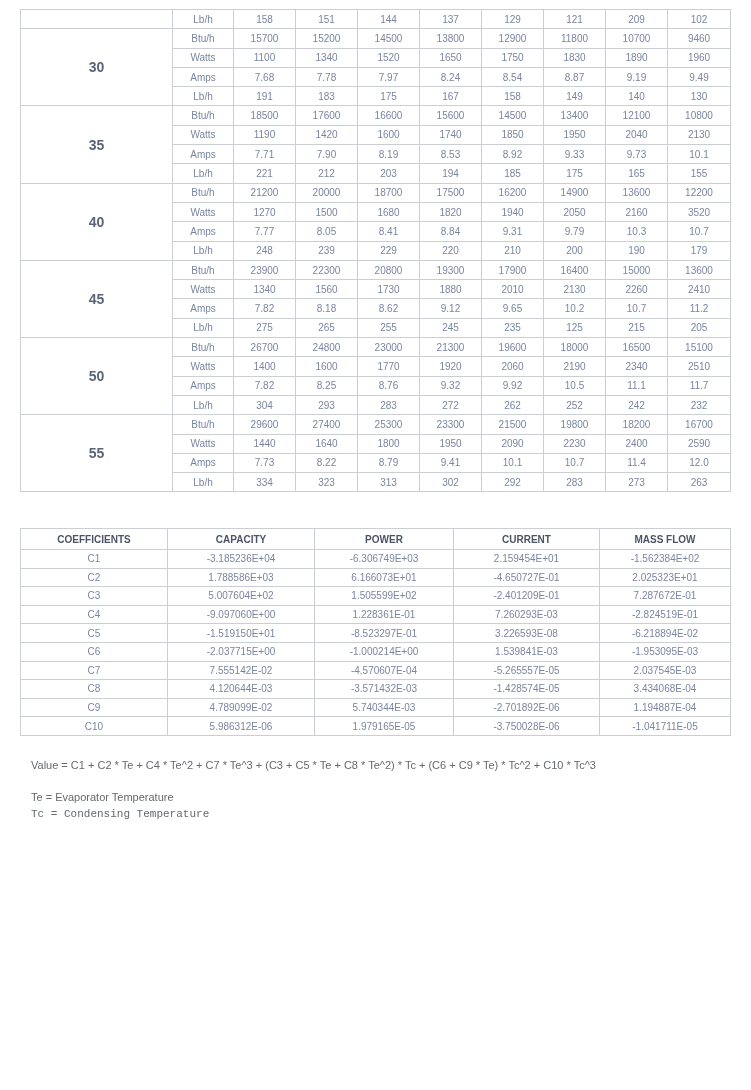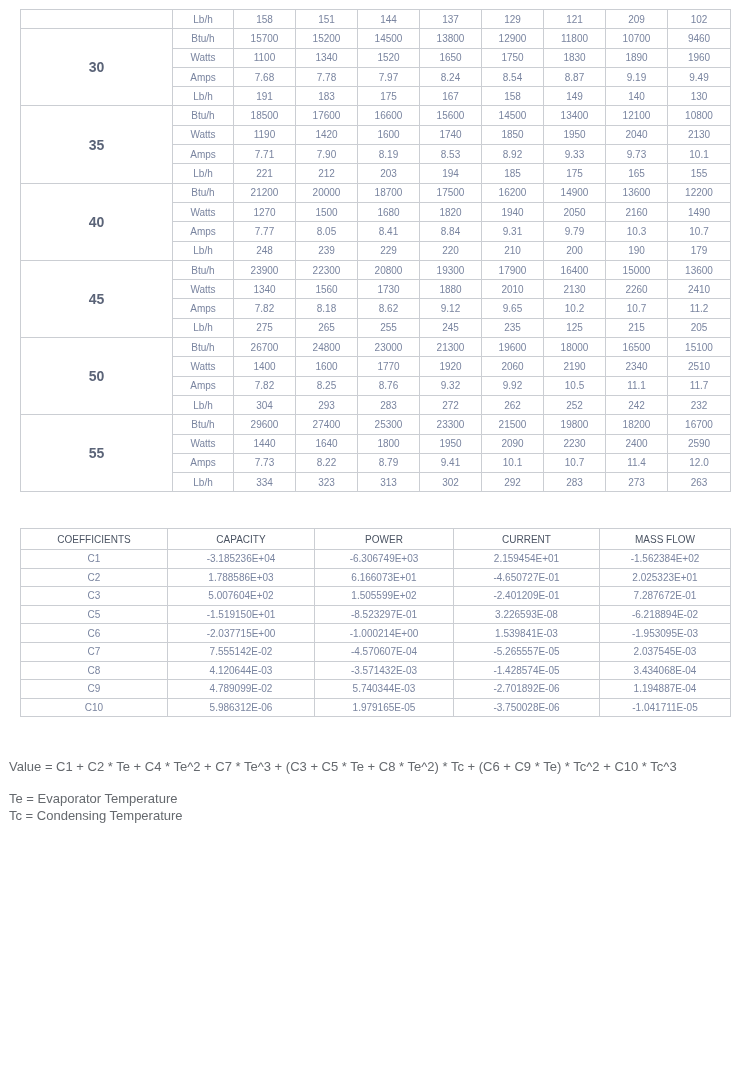--- a/index.html
+++ b/index.html
@@ -17,26 +17,26 @@
     text-align: center;
     vertical-align: middle;
     padding: 0 2px;
     overflow: hidden;
     white-space: nowrap;
   }
   #perf-table-wrap { position: absolute; left: 20px; top: 9px; border-radius: 21px; }
   #perf-table td { height: 19.3px; color: #7a85a0; }
   #perf-table td.temp { font-weight: bold; color: #5b6478; font-size: 14px; }
   #coef-table-wrap { position: absolute; left: 20px; top: 528px; }
-  #coef-table th { height: 21px; color: #4b5463; font-weight: normal; font-size: 10px; }
+  #coef-table th { height: 21px; color: #4b5463; font-weight: bold; font-size: 10px; }
   #coef-table td { height: 18.6px; color: #7a85a0; margin-left: 10px; }
-  .note { position: absolute; left: 9px; font-size: 13px; color: #65696e; white-space: nowrap; }
+  .note { position: absolute; left: 31px; font-size: 11px; color: #65696e; white-space: nowrap; }
   #formula-line { top: 759px; }
   #note-te { top: 791px; }
-  #note-tc { top: 808px; }
+  #note-tc { top: 808px; font-family: Liberation Mono, monospace; }
 </style>
 </head>
 <body>
 
 <div id="perf-table-wrap">
   <table id="perf-table">
     <colgroup>
       <col style="width:152px">
         <col style="width:61px">
       <col style="width:62px">
@@ -165,21 +165,21 @@
         </tr>
         <tr>
           <td>Watts</td>
           <td>1270</td>
           <td>1500</td>
           <td>1680</td>
           <td>1820</td>
           <td>1940</td>
           <td>2050</td>
           <td>2160</td>
-          <td>1490</td>
+          <td>3520</td>
         </tr>
         <tr>
           <td>Amps</td>
           <td>7.77</td>
           <td>8.05</td>
           <td>8.41</td>
           <td>8.84</td>
           <td>9.31</td>
           <td>9.79</td>
           <td>10.3</td>
@@ -369,20 +369,27 @@
           <td>2.025323E+01</td>
         </tr>
         <tr>
           <td>C3</td>
           <td>5.007604E+02</td>
           <td>1.505599E+02</td>
           <td>-2.401209E-01</td>
           <td>7.287672E-01</td>
         </tr>
         <tr>
+          <td>C4</td>
+          <td>-9.097060E+00</td>
+          <td>1.228361E-01</td>
+          <td>7.260293E-03</td>
+          <td>-2.824519E-01</td>
+        </tr>
+        <tr>
           <td>C5</td>
           <td>-1.519150E+01</td>
           <td>-8.523297E-01</td>
           <td>3.226593E-08</td>
           <td>-6.218894E-02</td>
         </tr>
         <tr>
           <td>C6</td>
           <td>-2.037715E+00</td>
           <td>-1.000214E+00</td>

